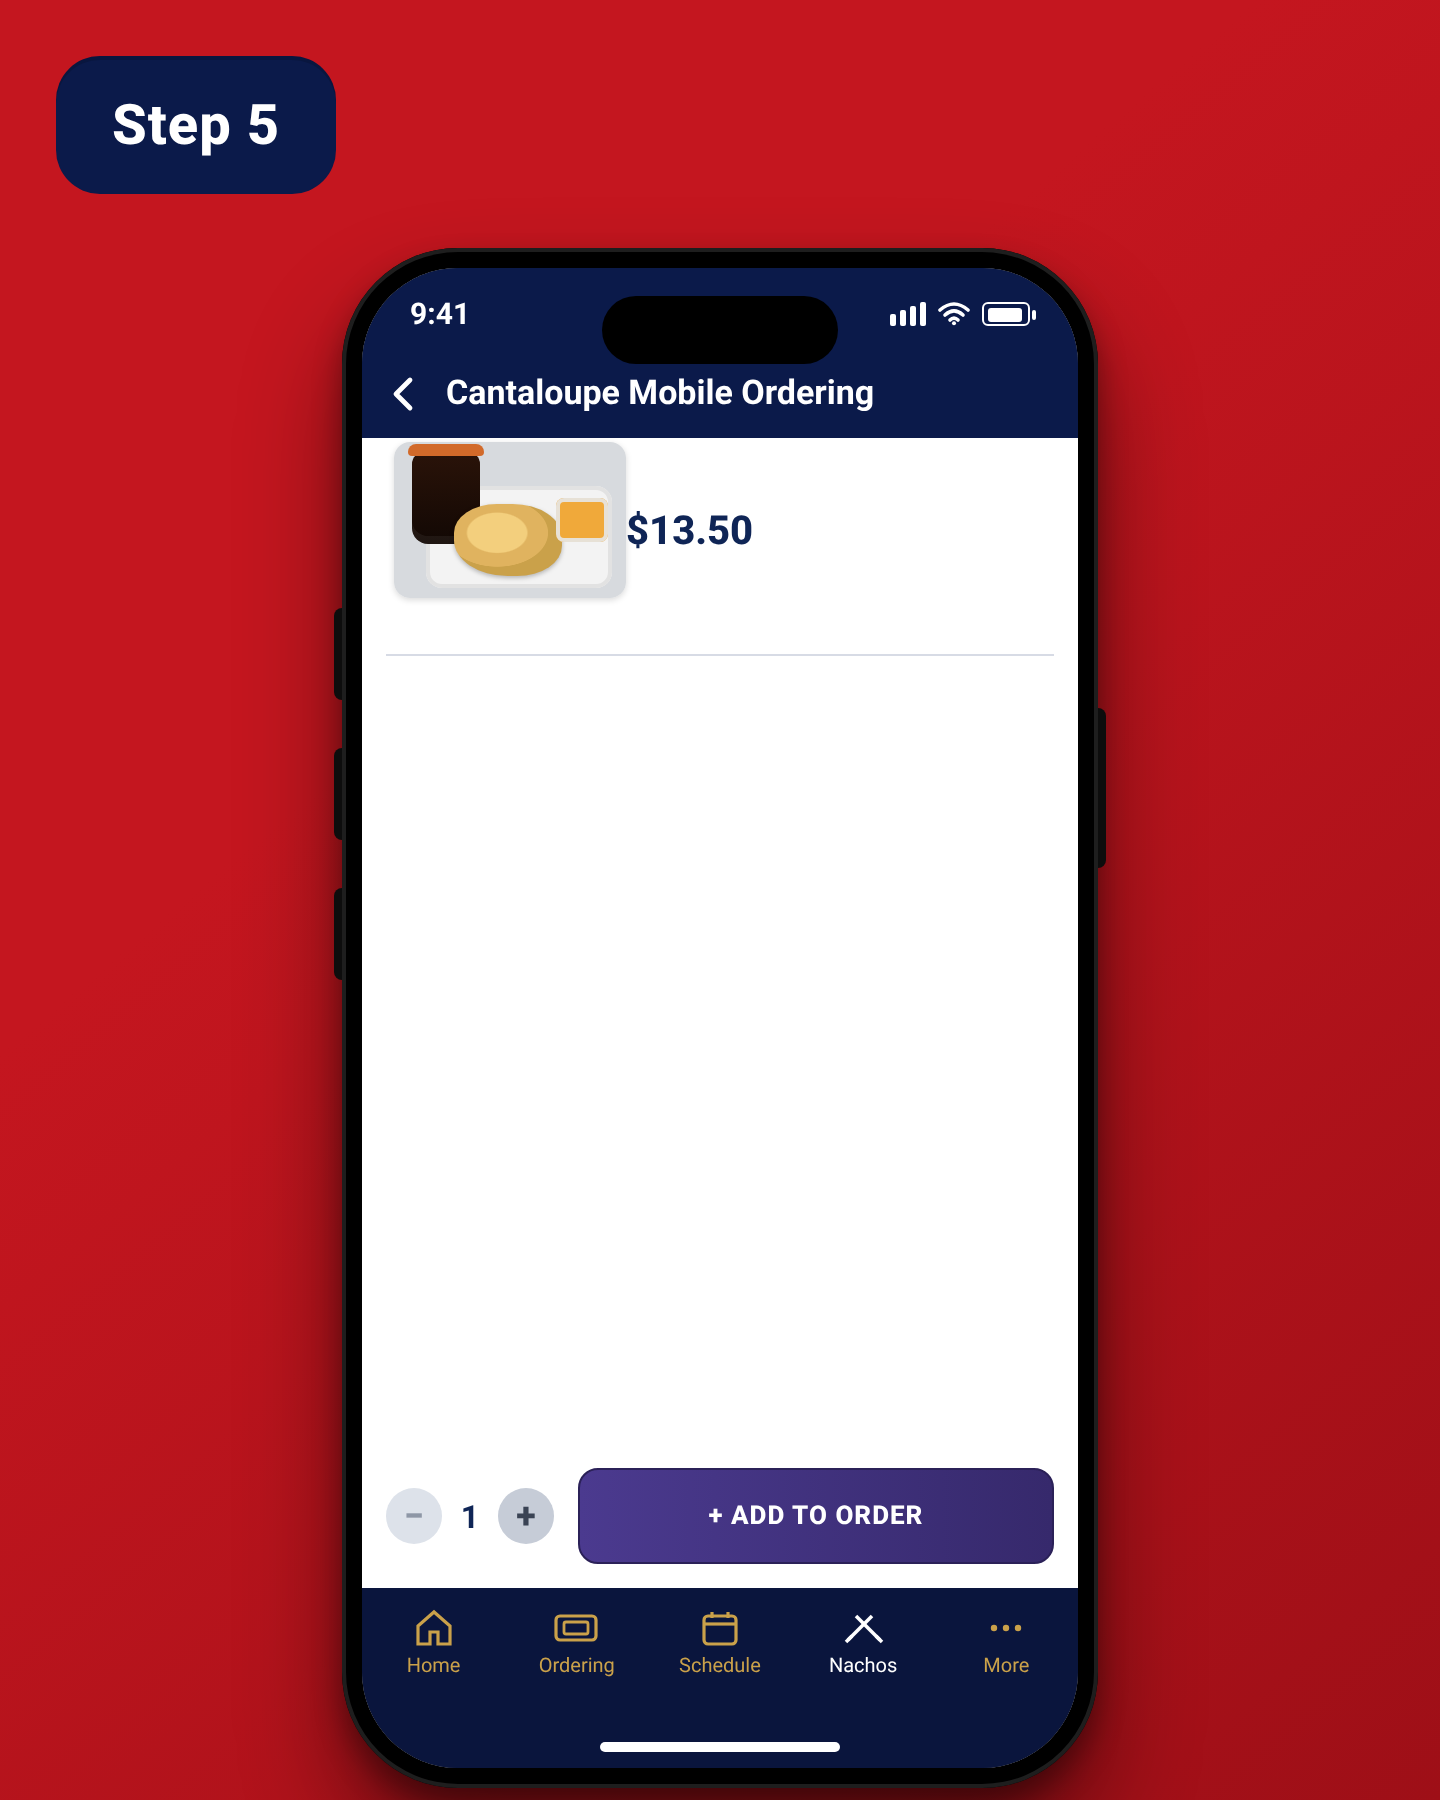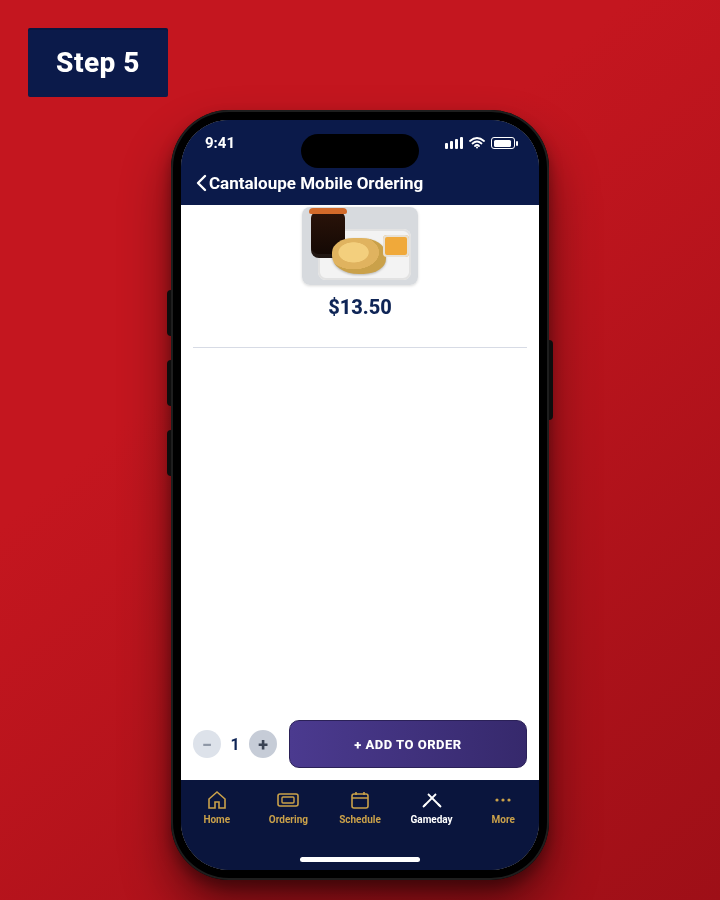--- a/index.html
+++ b/index.html
@@ -20,27 +20,27 @@
   body{
     background:linear-gradient(140deg,var(--red1) 0%,var(--red1) 35%,var(--red2) 100%);
     position:relative;
   }
 
   
   .step-pill{
     position:absolute;top:28px;left:28px;
     background:var(--navy);color:var(--white);
     font-weight:800;font-size:28px;letter-spacing:.5px;
-    padding:18px 28px;border-radius:2px;
+    padding:18px 28px;border-radius:22px;
     box-shadow:0 2px 0 rgba(0,0,0,.15) inset;
   }
 
   
   .phone{
-    position:absolute;left:50%;top:110px;transform:translateX(-50%);
+    position:absolute;left:50%;top:124px;transform:translateX(-50%);
     width:378px;height:770px;
     background:#000;border-radius:58px;
     padding:10px;
     box-shadow:0 30px 50px rgba(0,0,0,.45),0 8px 14px rgba(0,0,0,.35),inset 0 0 0 2px #1e1e1e;
   }
   .phone::before,.phone::after{content:"";position:absolute;background:#0d0d0d;border-radius:6px;}
   .phone::before{left:-4px;top:180px;width:4px;height:46px;box-shadow:0 70px 0 #0d0d0d,0 140px 0 #0d0d0d;border-radius:4px 0 0 4px;}
   .phone::after{right:-4px;top:230px;width:4px;height:80px;border-radius:0 4px 4px 0;}
   .phone-glass{
     width:100%;height:100%;border-radius:48px;overflow:hidden;position:relative;
@@ -65,38 +65,38 @@
   .sig-bars span{width:3px;background:#fff;border-radius:1px;}
   .sig-bars span:nth-child(1){height:6px;}
   .sig-bars span:nth-child(2){height:8px;}
   .sig-bars span:nth-child(3){height:10px;}
   .sig-bars span:nth-child(4){height:12px;}
   .battery{width:24px;height:12px;border:1.6px solid #fff;border-radius:3px;position:relative;}
   .battery::after{content:"";position:absolute;right:-4px;top:3px;width:2.5px;height:5px;background:#fff;border-radius:1px;}
   .battery .fill{position:absolute;left:1.5px;top:1.5px;bottom:1.5px;width:17px;background:#fff;border-radius:1.5px;}
 
   .appbar{
-    position:absolute;bottom:0;left:0;right:0;height:38px;display:flex;align-items:center;gap:0;
+    position:absolute;bottom:0;left:0;right:0;height:38px;display:flex;align-items:center;gap:14px;
     padding:0 14px 6px;
   }
   .appbar-title{font-weight:700;font-size:17px;}
 
   
   .page{
     position:absolute;top:85px;left:0;right:0;bottom:90px;background:#fff;display:flex;flex-direction:column;
   }
   .page-head{
     display:flex;align-items:center;justify-content:center;position:relative;height:44px;
   }
   .page-head .back{
     position:absolute;left:14px;top:50%;transform:translateY(-50%);
   }
   .page-title{font-weight:800;font-size:20px;color:var(--text-navy);}
 
-  .product{flex:0 0 auto;display:flex;flex-direction:column;align-items:center;padding:2px 16px 14px;}
+  .product{flex:0 0 auto;display:flex;align-items:center;padding:2px 16px 14px;}
   .photo{
     width:116px;height:78px;border-radius:8px;position:relative;overflow:hidden;
     box-shadow:0 1px 3px rgba(0,0,0,.15);
   }
   .photo .bg-grey{position:absolute;inset:0;background:#d7dade;}
   .photo .tray{position:absolute;left:14%;top:28%;right:6%;bottom:6%;background:#f3f3f3;border-radius:8px;box-shadow:inset 0 0 0 2px #e2e2e2;}
   .photo .cup{position:absolute;left:8%;top:6%;width:34px;height:46px;background:linear-gradient(180deg,#2a1309,#120804);border-radius:6px 6px 8px 8px;box-shadow:inset 0 -4px 0 rgba(255,255,255,.06);}
   .photo .cup::before{content:"";position:absolute;left:-2px;right:-2px;top:-4px;height:6px;background:#d26a2a;border-radius:4px 4px 2px 2px;}
   .photo .chips{position:absolute;left:26%;top:40%;width:46%;height:46%;background:radial-gradient(ellipse at 40% 40%,#f3cf7d 0 32%,#e0b35f 34% 55%,#caa14a 56% 100%);border-radius:40% 46% 42% 50%;filter:drop-shadow(0 1px 1px rgba(0,0,0,.25));}
   .photo .cheese{position:absolute;right:8%;top:36%;width:26px;height:22px;background:#f0a93a;border-radius:4px;box-shadow:inset 0 0 0 2px #e7e1d6;}
@@ -118,21 +118,21 @@
     color:#fff;font-weight:800;letter-spacing:.5px;font-size:13px;
     display:flex;align-items:center;justify-content:center;
     border:1px solid #2b2158;
   }
 
   
   .tabbar{
     position:absolute;left:0;right:0;bottom:0;height:90px;background:var(--navy-dark);display:flex;justify-content:space-around;align-items:flex-start;padding-top:10px;
   }
   .tab{display:flex;flex-direction:column;align-items:center;gap:4px;width:20%;}
-  .tab .lbl{font-size:10px;font-weight:700;color:var(--gold);}
+  .tab .lbl{font-size:10px;font-weight:400;color:var(--gold);}
   .tab.active .lbl{color:#fff;}
   .tab svg{stroke:var(--gold);fill:none;}
   .tab.active svg{stroke:#fff;}
   .home-ind{position:absolute;bottom:8px;left:50%;transform:translateX(-50%);width:120px;height:5px;background:#fff;border-radius:4px;}
 
   .chev{stroke:#fff;stroke-width:2.4;fill:none;stroke-linecap:round;stroke-linejoin:round;}
   .arrow{stroke:#222;stroke-width:2.2;fill:none;stroke-linecap:round;stroke-linejoin:round;}
 </style>
 </head>
 <body>
@@ -219,21 +219,21 @@
           </svg>
         <span class="lbl">Schedule</span>
       </div>
       <div class="tab active">
         <svg width="24" height="20" viewBox="0 0 24 20">
             <line x1="4" y1="16" x2="16" y2="4" stroke-width="1.8"></line>
             <line x1="8" y1="4" x2="20" y2="16" stroke-width="1.8"></line>
             <path d="M3 17 L6 14" stroke-width="1.8"></path>
             <path d="M21 17 L18 14" stroke-width="1.8"></path>
           </svg>
-        <span class="lbl">Gameday</span>
+        <span class="lbl">Nachos</span>
       </div>
       <div class="tab">
         <svg width="22" height="20" viewBox="0 0 22 20">
             <circle cx="5" cy="10" r="1.6" fill="#caa14a" stroke="none"></circle>
             <circle cx="11" cy="10" r="1.6" fill="#caa14a" stroke="none"></circle>
             <circle cx="17" cy="10" r="1.6" fill="#caa14a" stroke="none"></circle>
           </svg>
         <span class="lbl">More</span>
       </div>
       <div class="home-ind"></div>

